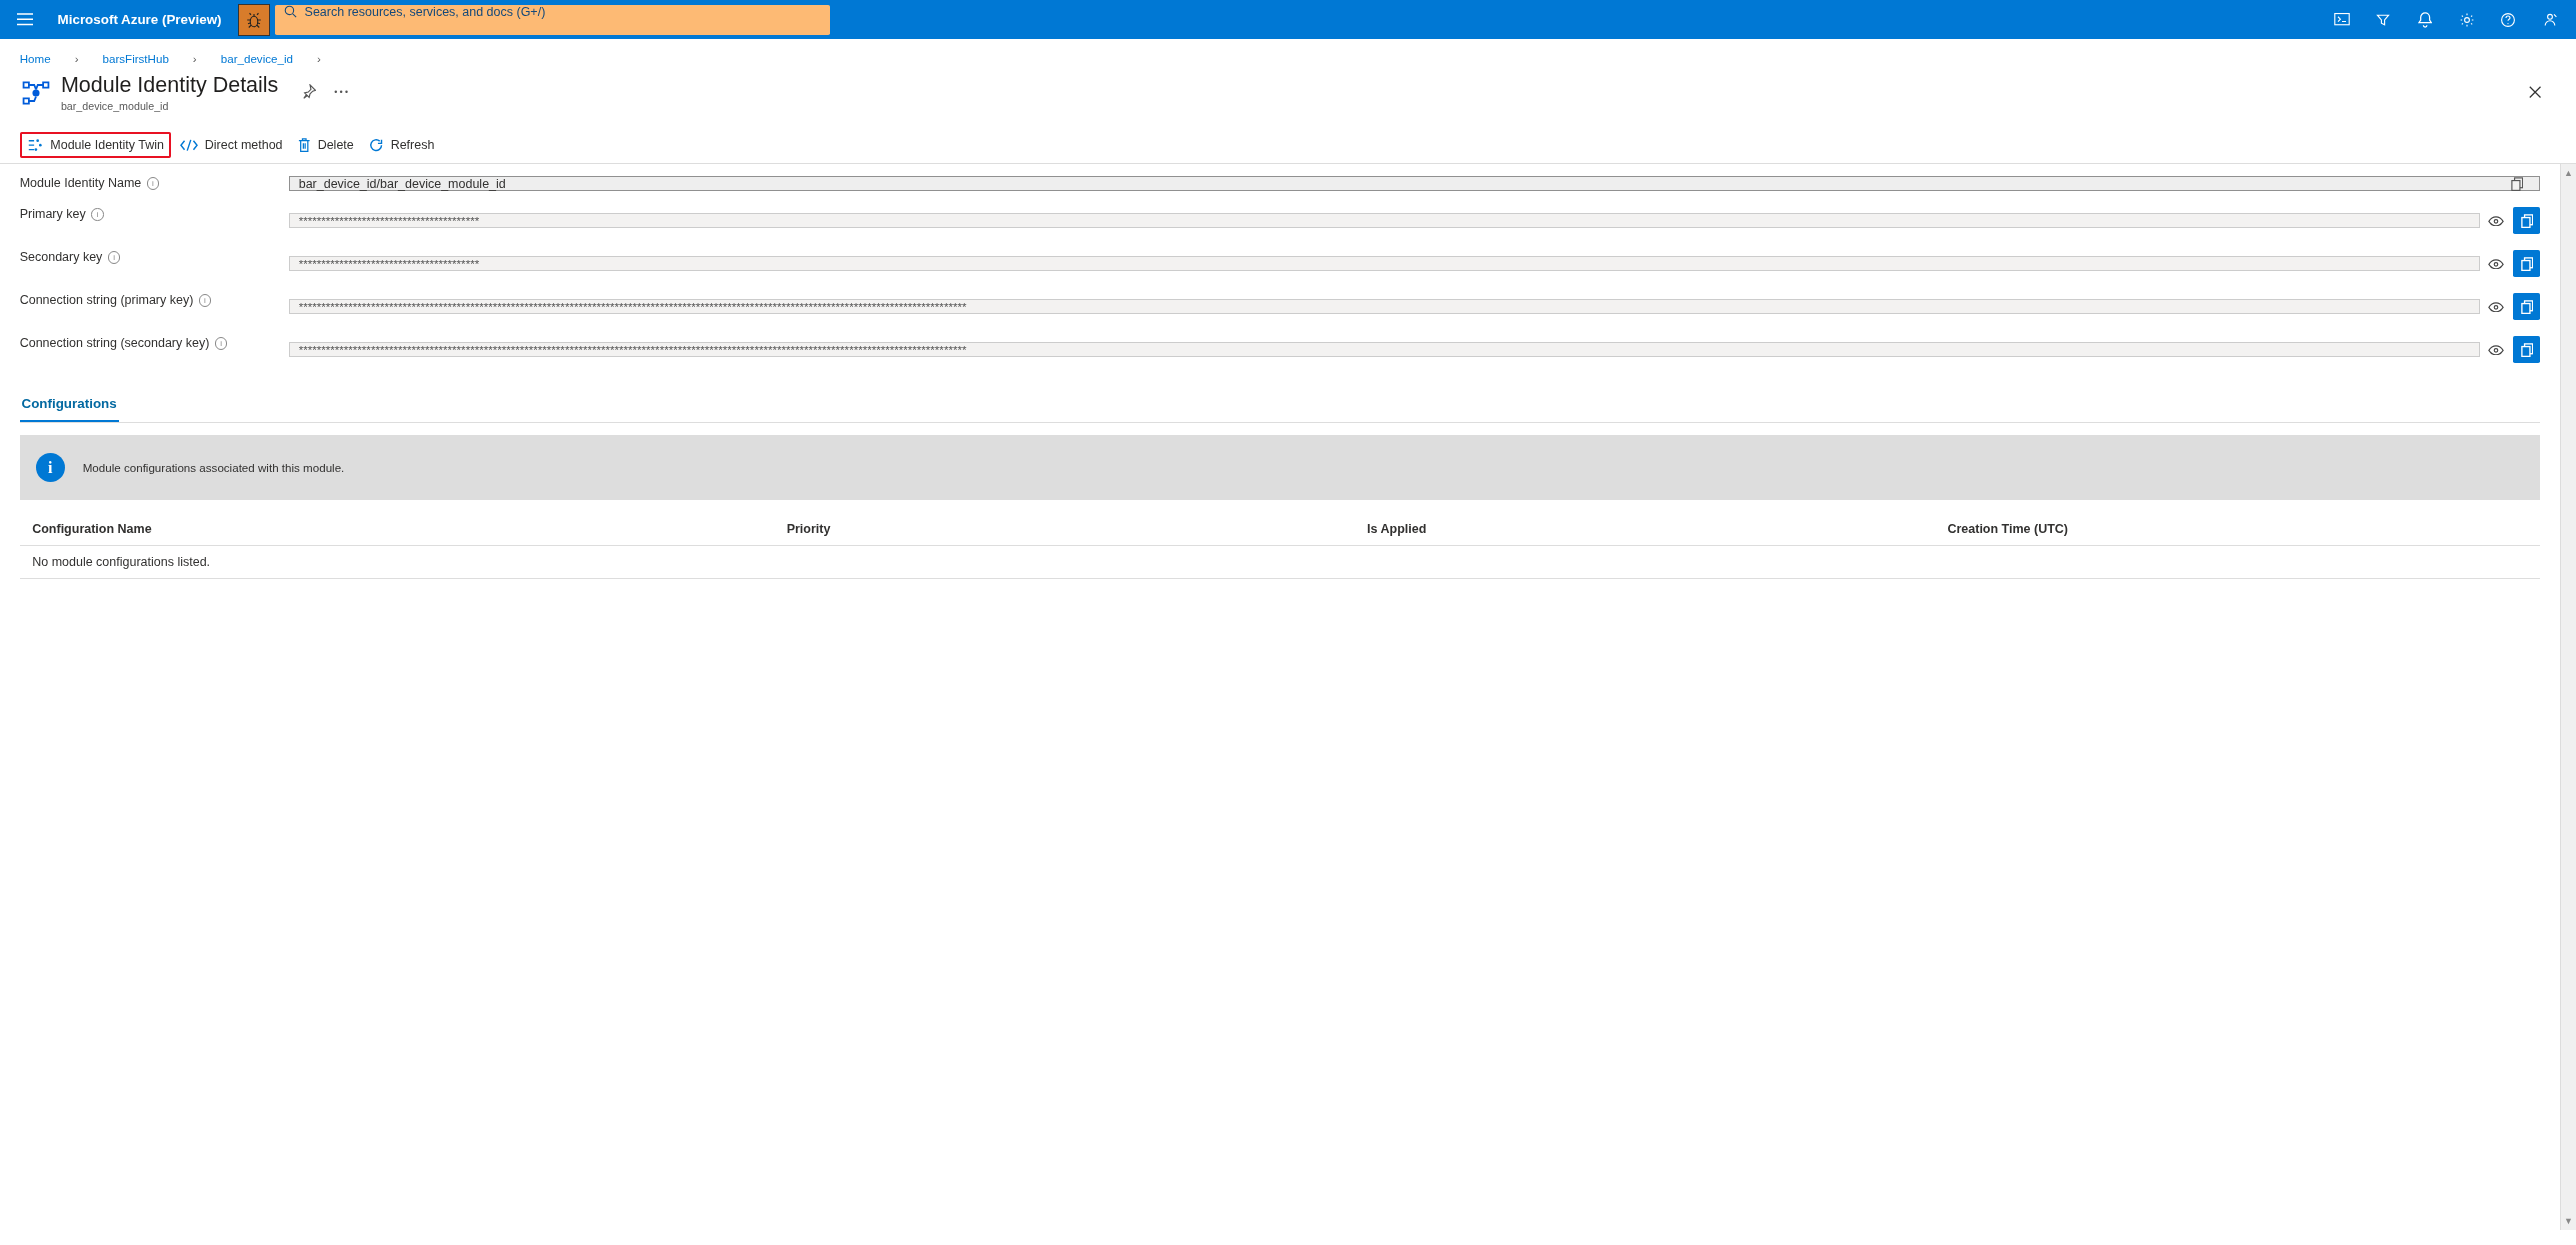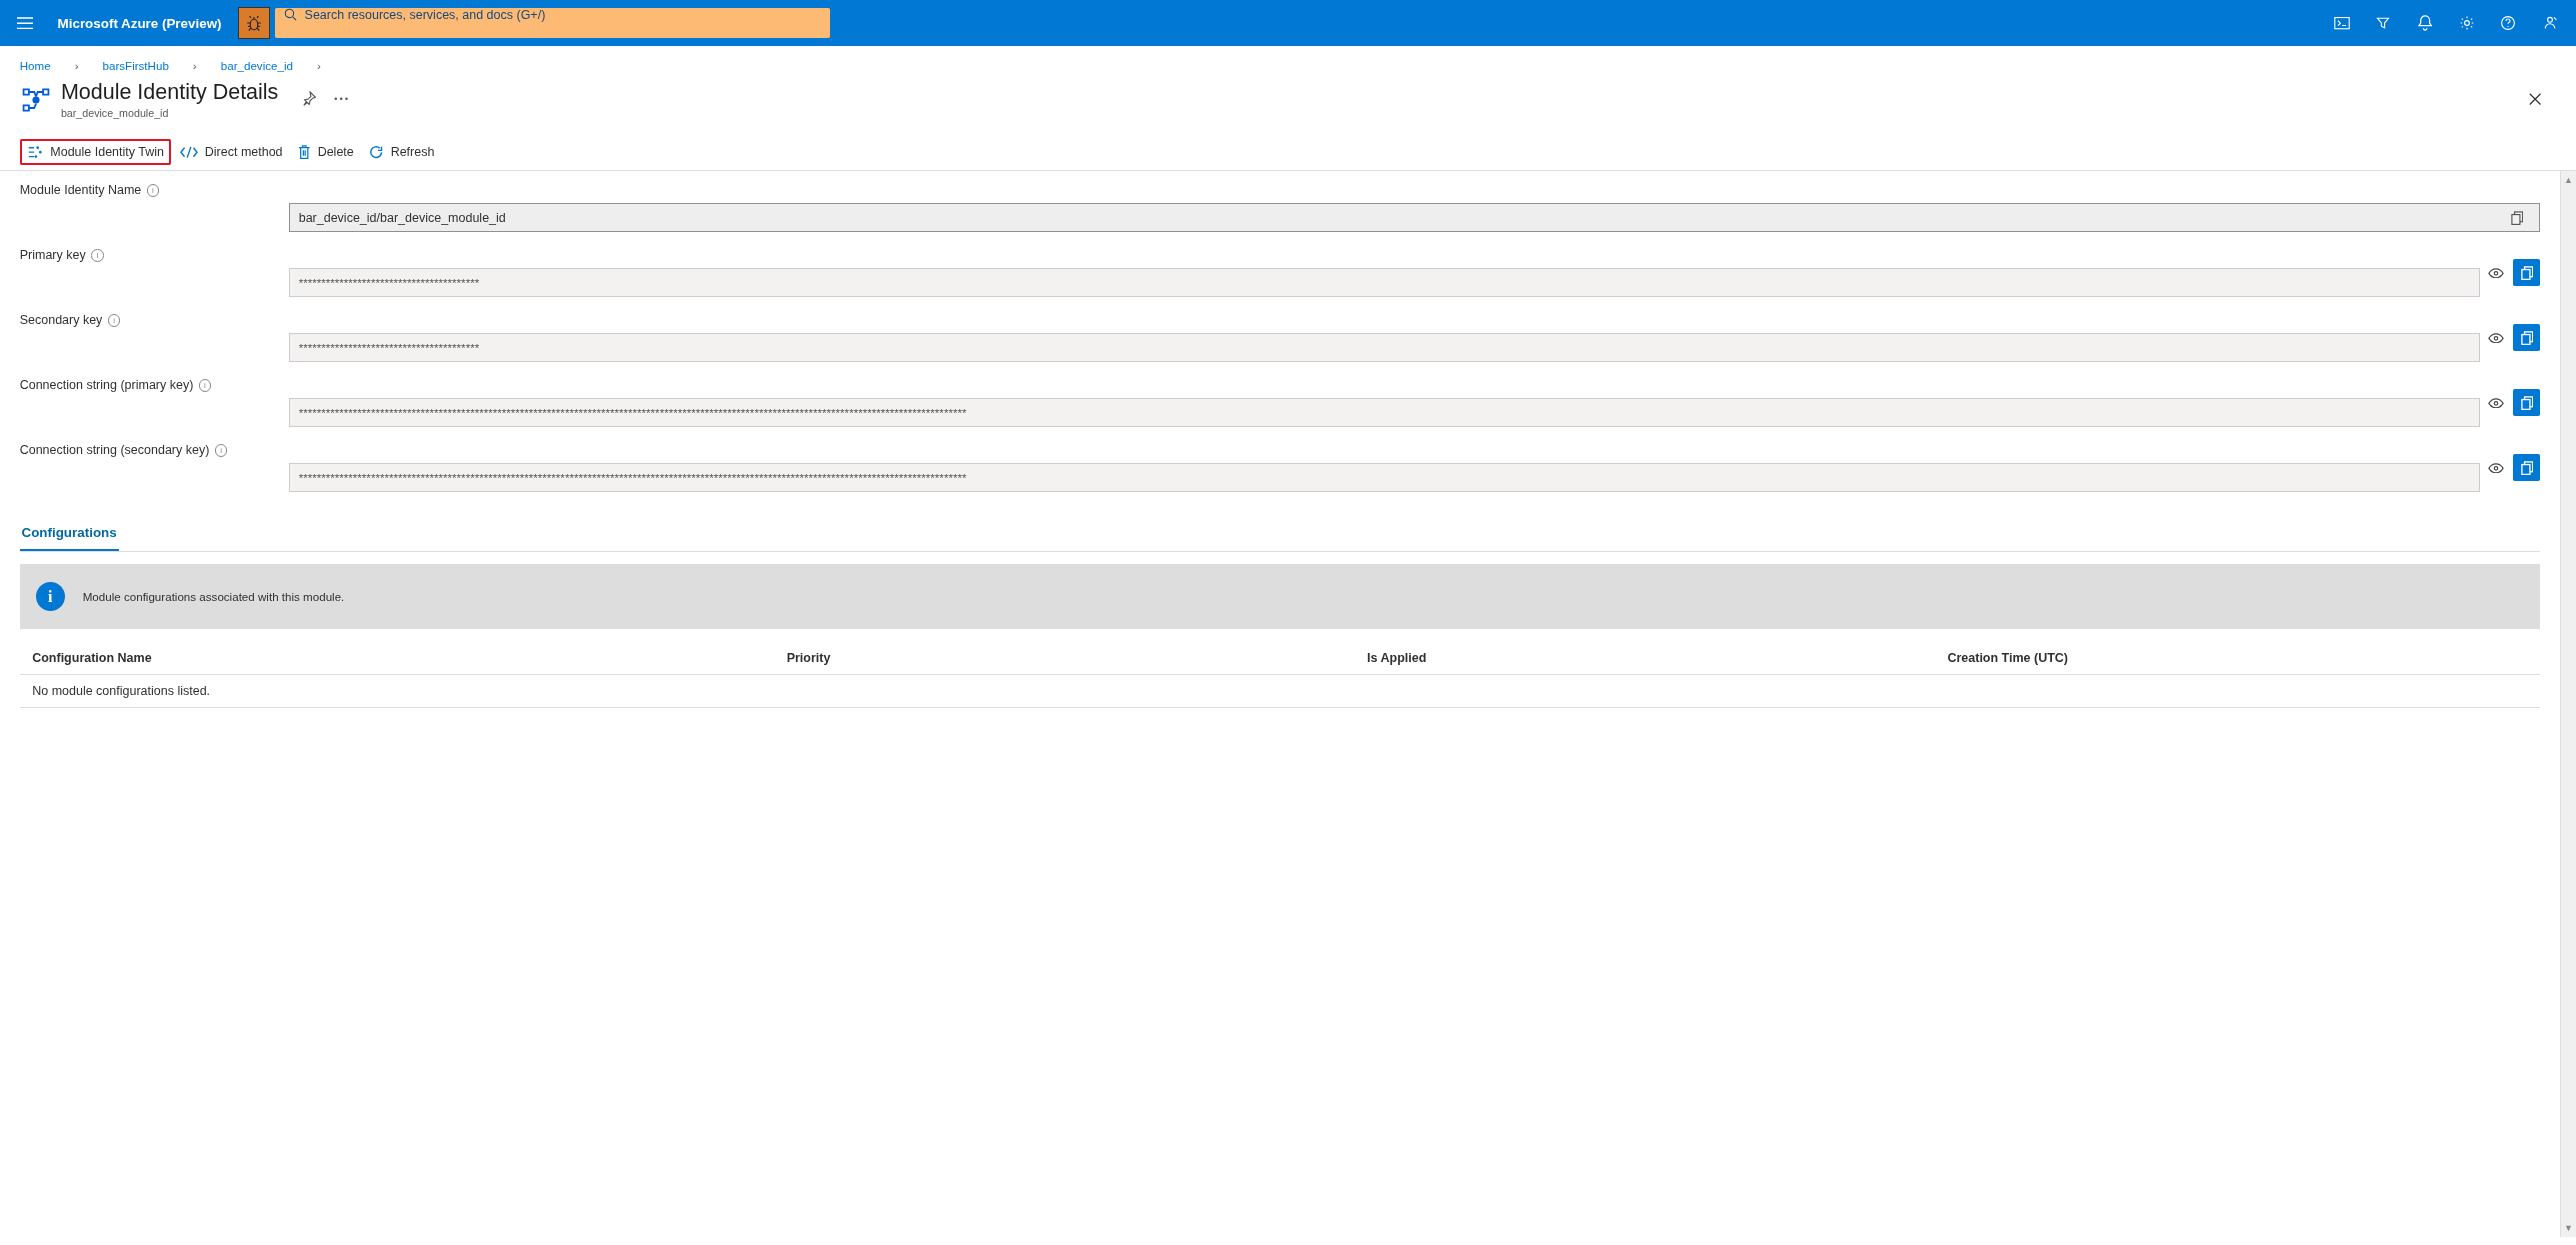--- a/index.html
+++ b/index.html
@@ -6,21 +6,21 @@
   body {
     font-family: 'Segoe UI', Tahoma, sans-serif;
     font-size: 11.6px;
     color: #323130;
     background: #fff;
     overflow: hidden;
   }
   
   .topbar {
     background: #0078d4;
-    height: 46px;
+    height: 39px;
     display: flex;
     align-items: center;
     padding: 0 7.2px;
     gap: 5.4px;
     color: #fff;
   }
   .hamburger {
     width: 36px; height: 36px;
     display:flex;align-items:center;justify-content:center;
     cursor:pointer;
@@ -132,27 +132,26 @@
   }
   .info-icon{
     width:12.5px;height:12.5px;border:0.9px solid #888;border-radius:50%;
     display:inline-flex;align-items:center;justify-content:center;
     font-size:8px;color:#888;
   }
   .form-input-wrap{
     flex:1;display:flex;align-items:center;gap:5.4px;
   }
   .ro-input{
-    flex:1;height:29px;
+    flex:1;height:15px;
     border:0.9px solid #8a8886;
     padding:0 9px;font-size:12.5px;
     display:flex;align-items:center;
     color:#323130;
     background:#f3f2f1;
-    margin-top:20px;
   }
   .ro-input.light{background:#f3f2f1;border-color:#ccc;}
   .ro-input.name{background:#eeeeee;border:0.9px solid #909090;}
   .mask{letter-spacing:0px;color:#555;font-size:11.6px;overflow:hidden;white-space:nowrap;}
   .eye-btn{
     width:23px;height:23px;display:flex;align-items:center;justify-content:center;
     cursor:pointer;color:#444;
   }
   .copy-btn{
     width:27px;height:27px;background:#0078d4;color:#fff;

